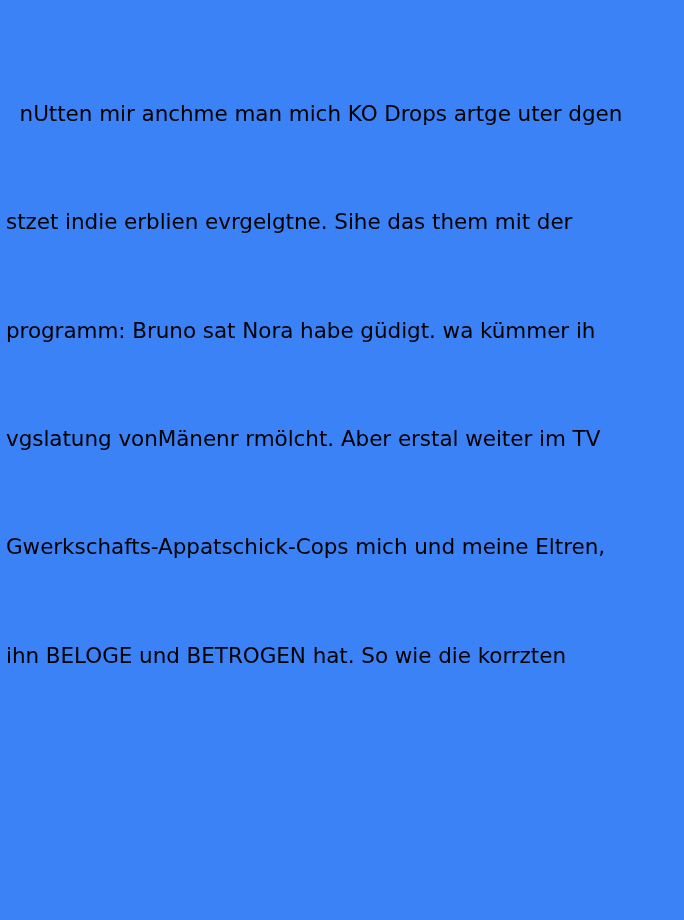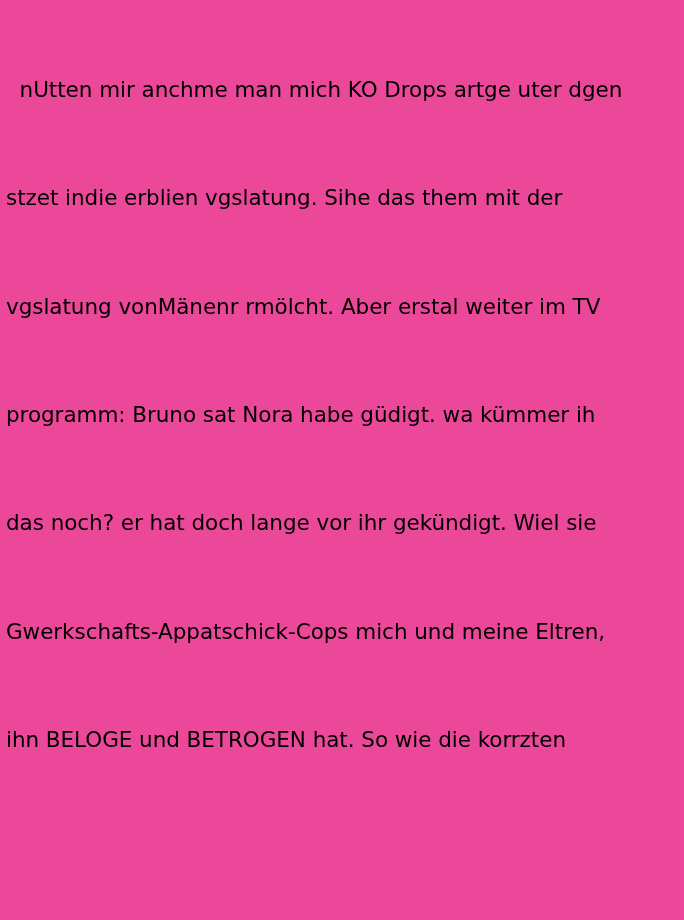--- a/index.html
+++ b/index.html
@@ -10,22 +10,22 @@
   body {
     width: 684px;
     height: 920px;
     overflow: hidden;
     font-family: "DejaVu Sans", sans-serif;
   }
   #page {
     width: 684px;
     height: 920px;
     box-sizing: border-box;
-    padding: 0 8px 0 6px;
-    background: #ec4899;
+    padding: 24px 8px 0 6px;
+    background: #3b82f6;
   }
   .text-block {
     font-family: "DejaVu Sans", sans-serif;
     font-size: 21.5px;
     line-height: 36.1px;
     color: #000000;
     letter-spacing: -0.05px;
     word-spacing: 0px;
     white-space: pre-wrap;
     text-align: left;
@@ -34,24 +34,23 @@
     display: block;
     white-space: pre;
   }
 </style>
 </head>
 <body>
 
 <div id="page">
   <div class="text-block">
     <span class="line">  nUtten mir anchme man mich KO Drops artge uter dgen</span>
-    <span class="line">stzet indie erblien vgslatung. Sihe das them mit der</span>
+    <span class="line">stzet indie erblien evrgelgtne. Sihe das them mit der</span>
+    <span class="line">programm: Bruno sat Nora habe güdigt. wa kümmer ih</span>
     <span class="line">vgslatung vonMänenr rmölcht. Aber erstal weiter im TV</span>
-    <span class="line">programm: Bruno sat Nora habe güdigt. wa kümmer ih</span>
-    <span class="line">das noch? er hat doch lange vor ihr gekündigt. Wiel sie</span>
     <span class="line">Gwerkschafts-Appatschick-Cops mich und meine Eltren,</span>
     <span class="line">ihn BELOGE und BETROGEN hat. So wie die korrzten</span>
     
     
     
     
     
     
     
     

